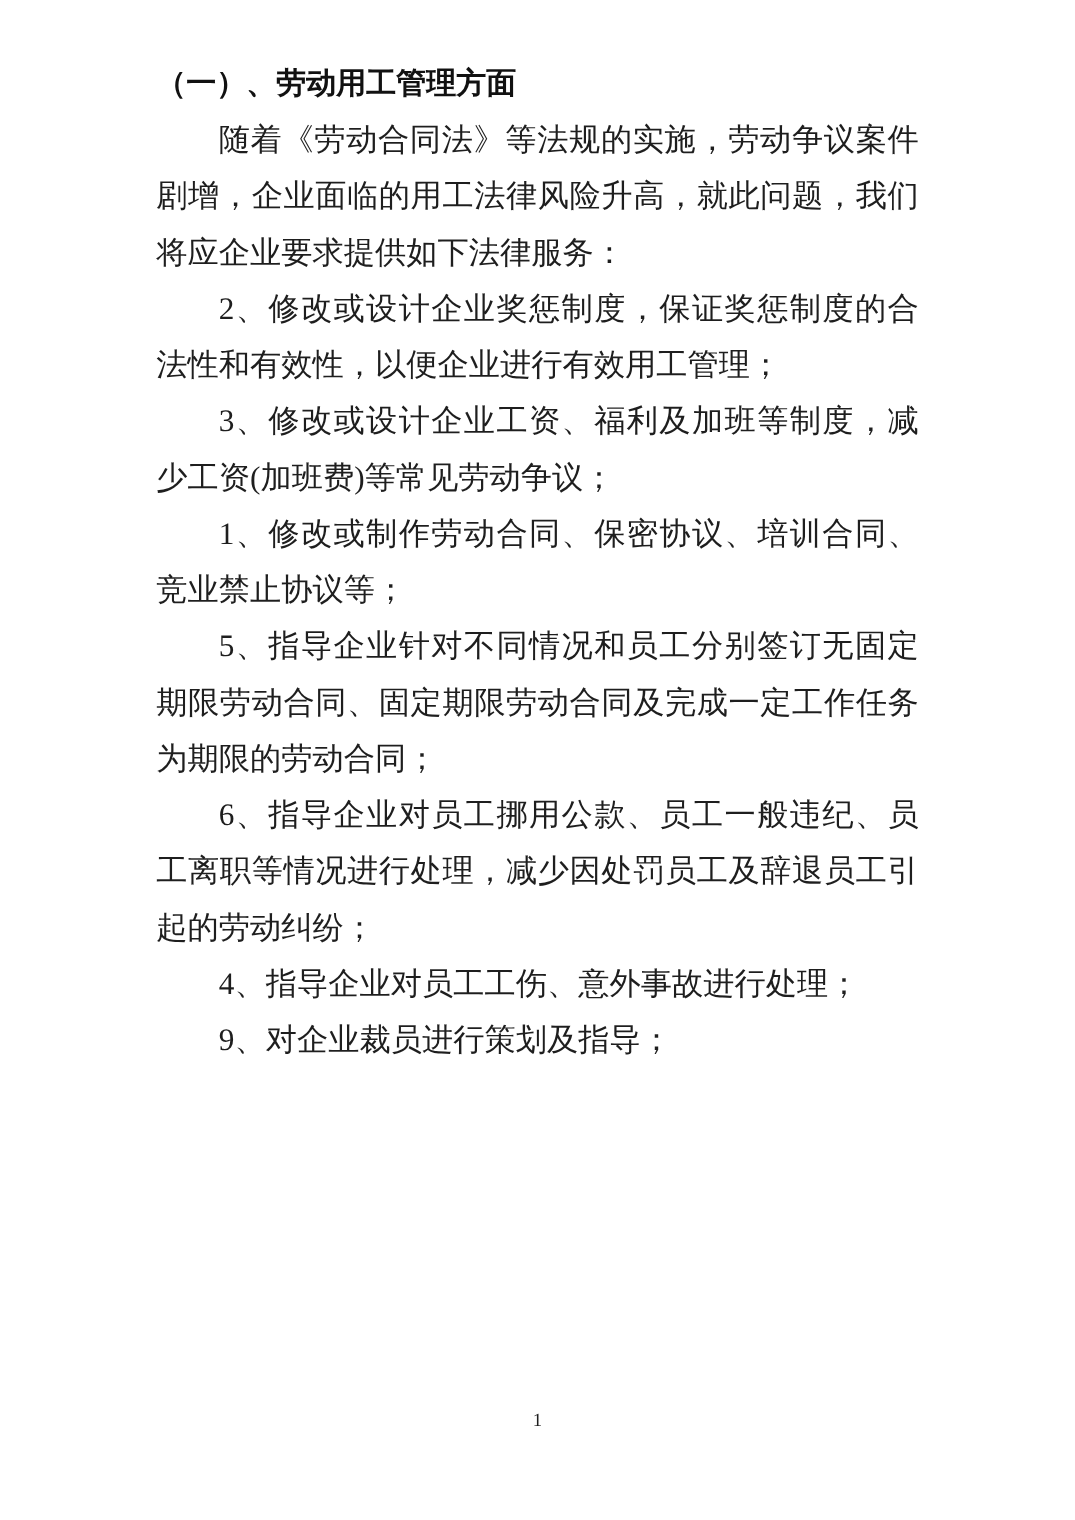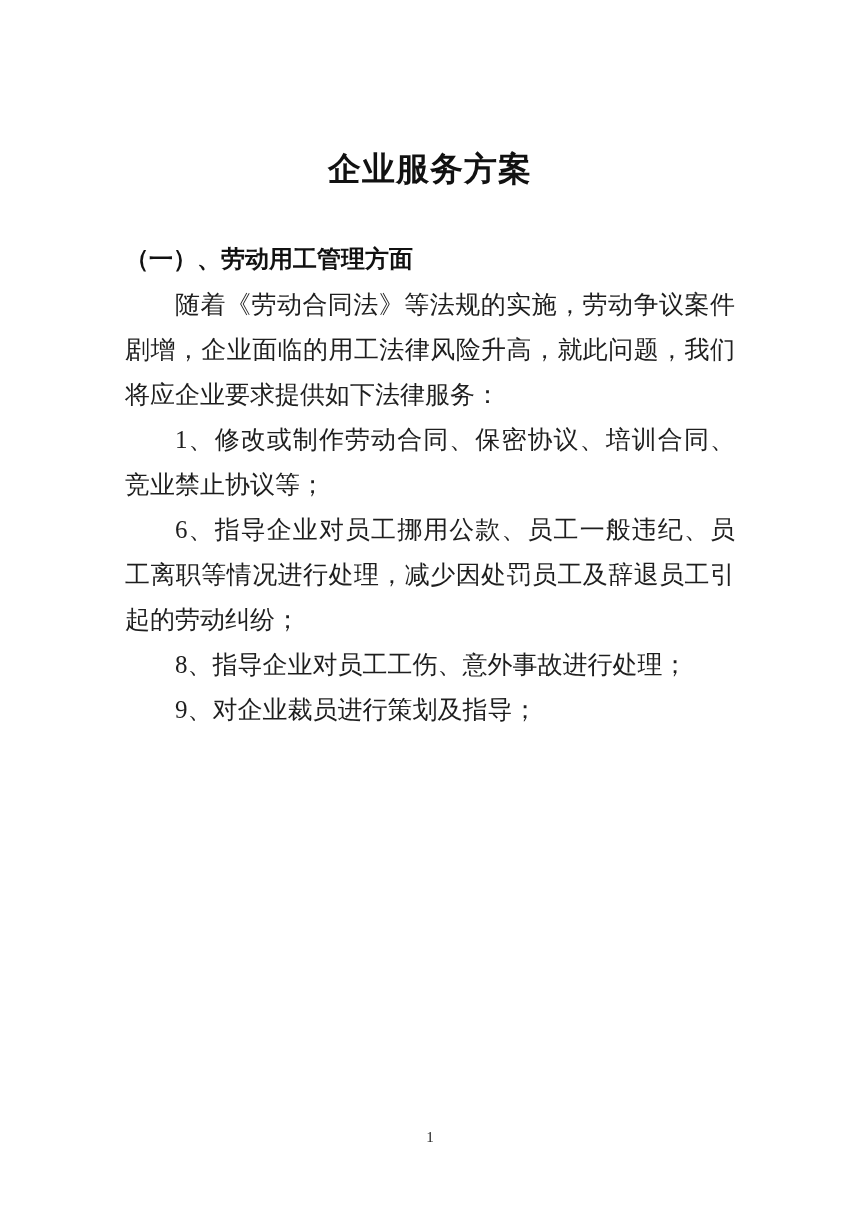--- a/index.html
+++ b/index.html
@@ -58,31 +58,33 @@
     font-size: 15px;
     line-height: 24px;
     color: #1e1e1e;
   }
 </style>
 </head>
 <body>
 
 <div class="page">
 
-  <h1 class="doc-title">企业服务方案</h1>
 
   <div class="doc-content">
 
     <h2 class="doc-heading">（一）、劳动用工管理方面</h2>
 
     <div class="doc-body">
       <p>随着《劳动合同法》等法规的实施，劳动争议案件剧增，企业面临的用工法律风险升高，就此问题，我们将应企业要求提供如下法律服务：</p>
+      <p>2、修改或设计企业奖惩制度，保证奖惩制度的合法性和有效性，以便企业进行有效用工管理；</p>
+      <p>3、修改或设计企业工资、福利及加班等制度，减少工资(加班费)等常见劳动争议；</p>
       <p>1、修改或制作劳动合同、保密协议、培训合同、竞业禁止协议等；</p>
+      <p>5、指导企业针对不同情况和员工分别签订无固定期限劳动合同、固定期限劳动合同及完成一定工作任务为期限的劳动合同；</p>
       <p>6、指导企业对员工挪用公款、员工一般违纪、员工离职等情况进行处理，减少因处罚员工及辞退员工引起的劳动纠纷；</p>
-      <p>8、指导企业对员工工伤、意外事故进行处理；</p>
+      <p>4、指导企业对员工工伤、意外事故进行处理；</p>
       <p>9、对企业裁员进行策划及指导；</p>
     </div>
 
   </div>
 
   <div class="page-footer">1</div>
 
 </div>
 
 </body></html>

